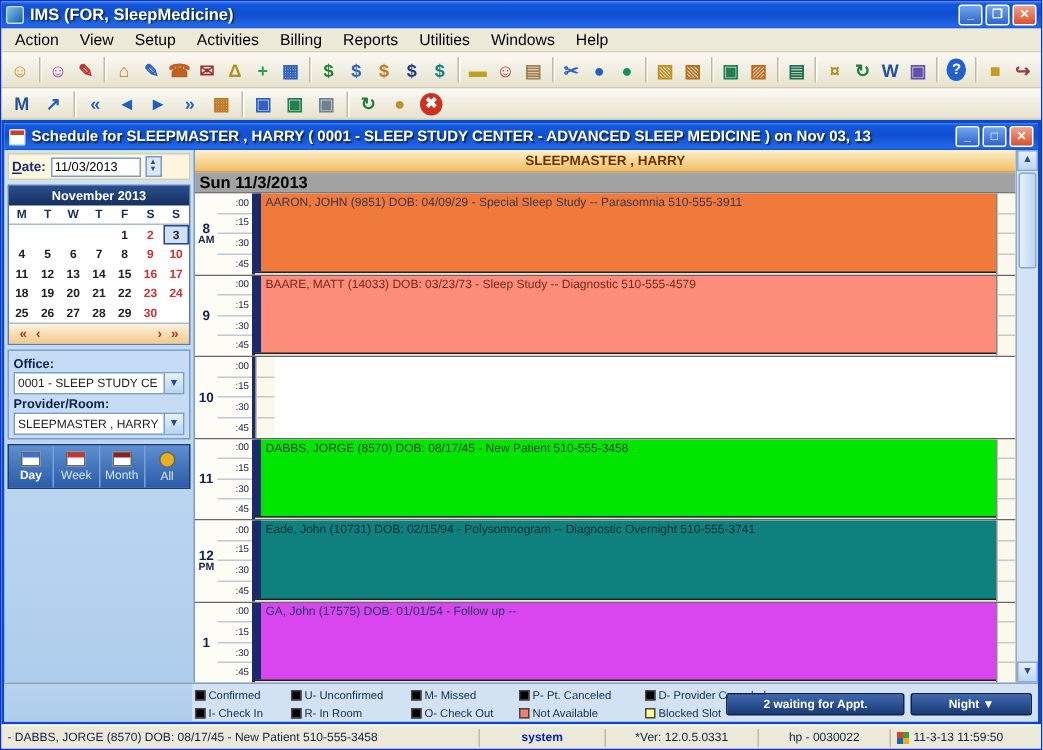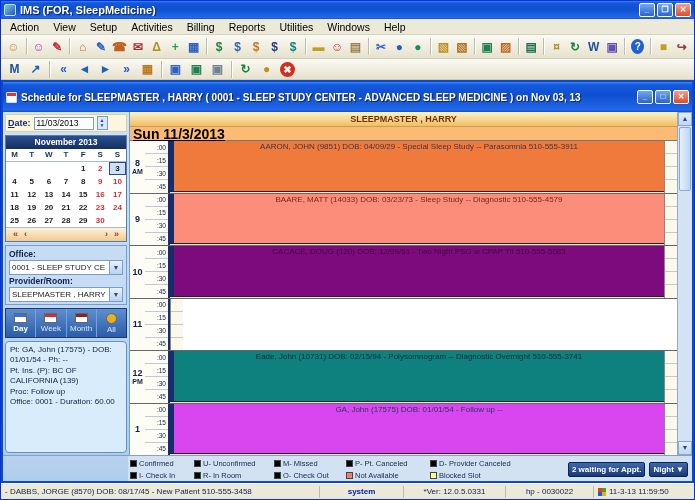--- a/index.html
+++ b/index.html
@@ -18,21 +18,21 @@
   .menu-item{font-size:10.5px;color:#000;padding:0 7px;}
   .toolbar{flex:none;background:linear-gradient(180deg,#FBFAF4,#E6E2CE);display:flex;align-items:center;padding:1px 3px;border-bottom:1px solid #cfcab0;}
   .toolbar.r1{height:24px;}
   .toolbar.r2{height:21px;}
   .tb-icon{width:19px;height:19px;display:flex;align-items:center;justify-content:center;font-size:12px;font-weight:bold;margin:0 1px;border-radius:2px;}
   .tb-icon.round{width:15px;height:15px;border-radius:50%;font-size:10px;margin:2px 3px;}
   .tb-sep{width:1px;height:17px;background:#c0bca4;margin:0 3px;box-shadow:1px 0 0 #fff;}
 
   
   .sched{flex:1;min-height:0;display:flex;flex-direction:column;border:2px solid #0B4AC4;background:#BDD7F0;}
-  .sched-titlebar{height:30px;flex:none;background:linear-gradient(180deg,#3d85f0 0%,#1358dd 10%,#0f4fd0 45%,#2268e8 92%,#1150cf 100%);display:flex;align-items:center;gap:4px;padding:0 3px;justify-content:flex-end;}
+  .sched-titlebar{height:18px;flex:none;background:linear-gradient(180deg,#3d85f0 0%,#1358dd 10%,#0f4fd0 45%,#2268e8 92%,#1150cf 100%);display:flex;align-items:center;gap:4px;padding:0 3px;justify-content:flex-end;}
   .sched-icon{width:11px;height:11px;flex:none;background:#fff;border:1px solid #cde;border-radius:1px;position:relative;}
   .sched-icon::before{content:"";position:absolute;left:0;top:0;right:0;height:3px;background:#d04020;}
   .sched-title{flex:1;color:#fff;font-size:10px;font-weight:bold;white-space:nowrap;overflow:hidden;text-shadow:1px 1px 1px #123;}
   .sched-body{flex:1;min-height:0;display:flex;}
 
   
   .sidebar{width:127px;flex:none;background:linear-gradient(180deg,#CFE3F7,#AECDEC);display:flex;flex-direction:column;gap:3px;padding:2px;border-right:1px solid #7a9cc8;}
   .date-row{height:18px;flex:none;background:#FCF6DF;border:1px solid #d8cfa8;display:flex;align-items:center;gap:3px;padding:0 2px;}
   .date-label{font-size:9px;font-weight:bold;color:#1a2a6a;}
   .date-label::first-letter{text-decoration:underline;}
@@ -62,54 +62,54 @@
   .vtab.sel .vtab-label{color:#fff;font-weight:bold;}
   .tab-ico{width:13px;height:10px;background:#fff;border:1px solid #666;}
   .tab-ico .bar{height:3px;}
   .tab-ico.round{width:11px;height:11px;border-radius:50%;background:#E8B020;}
   .patient-info{flex:1;background:#D9ECFB;border:1px solid #6a90c0;border-radius:4px;padding:3px 4px;font-size:8px;color:#10214a;line-height:1.3;overflow:hidden;}
 
   
   .main{flex:1;min-width:0;display:flex;background:#fff;}
   .main-content{flex:1;min-width:0;display:flex;flex-direction:column;}
   .provider-header{height:15px;flex:none;background:linear-gradient(180deg,#FDF2CE,#F2BE62);text-align:center;font-size:9px;font-weight:bold;color:#703000;line-height:15px;border-bottom:1px solid #c8a050;}
-  .day-header{height:14px;flex:none;background:#fdba74;font-size:14px;font-weight:bold;color:#000;line-height:14px;padding-left:3px;border-bottom:1px solid #777;text-decoration:underline;}
+  .day-header{height:14px;flex:none;background:#a3a3a3;font-size:11px;font-weight:bold;color:#000;line-height:14px;padding-left:3px;border-bottom:1px solid #777;}
   .grid{flex:1;min-height:0;display:flex;flex-direction:column;}
   .hour-row{flex:1;min-height:0;display:flex;border-bottom:1px solid #666;}
   .hour-row:last-child{border-bottom:none;}
   .time-cell{width:40px;flex:none;background:#FDFDF6;display:flex;border-right:2px solid #1a2b6b;}
   .hour-wrap{width:15px;flex:none;display:flex;flex-direction:column;align-items:center;justify-content:center;}
   .hour-num{font-size:9px;font-weight:bold;color:#10214a;}
   .ampm{font-size:7px;font-weight:bold;color:#10214a;}
   .quarters{flex:1;display:flex;flex-direction:column;}
   .quarter{flex:1;display:flex;align-items:center;justify-content:flex-end;padding-right:2px;font-size:6.5px;color:#10214a;border-bottom:1px solid #c0c8d8;}
   .quarter:last-child{border-bottom:none;}
   .appt-cell{flex:1;min-width:0;position:relative;background:#E8E4D8;}
   .appt{position:absolute;left:0;right:0;top:0;bottom:1px;display:flex;border-bottom:1px solid #222;}
   .appt-bar{width:4px;flex:none;background:#1a2b6b;}
-  .appt-text{flex:1;min-width:0;font-size:8px;padding:1px 3px;white-space:nowrap;overflow:hidden;text-align:center;}
+  .appt-text{flex:1;min-width:0;font-size:8px;padding:1px 3px;white-space:nowrap;overflow:hidden;}
   .slot-gutter{width:13px;flex:none;background:#FBF8EC;border-left:1px solid #888;display:flex;flex-direction:column;}
   .q-line{flex:1;border-bottom:1px solid #c8c8c8;}
   .q-line:last-child{border-bottom:none;}
   .v-scrollbar{width:15px;flex:none;background:#D3E3F5;border-left:1px solid #99aabb;display:flex;flex-direction:column;}
   .sb-btn{height:14px;flex:none;background:linear-gradient(180deg,#E6F0FC,#BCD6F2);border:1px solid #88A8D8;color:#2a4a8a;font-size:7px;text-align:center;line-height:12px;}
   .sb-thumb{height:64px;flex:none;margin:1px;background:linear-gradient(90deg,#E6F0FC,#BCD6F2);border:1px solid #88A8D8;border-radius:2px;}
   .sb-track{flex:1;}
 
   
   .legend{height:26px;flex:none;background:#D2E2F2;border-top:1px solid #88A0C0;display:flex;position:relative;}
   .legend-pad{width:125px;flex:none;background:linear-gradient(180deg,#B8D2EE,#AECDEC);}
   .legend-rows{flex:1;padding:1px 2px;}
   .lg-row{display:flex;height:12px;align-items:center;}
   .lg-item{display:flex;align-items:center;gap:2px;overflow:hidden;}
   .lg-item.w1{width:64px;}.lg-item.w2{width:80px;}.lg-item.w3{width:72px;}.lg-item.w4{width:84px;}.lg-item.w5{width:118px;}
   .lg-swatch{width:7px;height:7px;flex:none;border:1px solid #444;}
   .lg-label{font-size:7.5px;color:#102a50;white-space:nowrap;}
   .legend-btns{position:absolute;right:4px;bottom:4px;display:flex;gap:4px;}
-  .legend-btn{height:15px;background:linear-gradient(180deg,#3E68B0,#1A3A74);border:1px solid #0E2448;border-radius:2px;color:#fff;font-size:8px;font-weight:bold;padding:0 3px;line-height:13px;}
+  .legend-btn{height:15px;background:linear-gradient(180deg,#3E68B0,#1A3A74);border:1px solid #0E2448;border-radius:2px;color:#fff;font-size:8px;font-weight:bold;padding:0 24px;line-height:13px;}
 
   
   .statusbar{height:16px;flex:none;background:#ECE9D8;border-top:1px solid #fff;display:flex;align-items:center;font-size:8px;color:#10214a;}
   .sb-panel{border-right:1px solid #c0bca4;padding:0 4px;height:12px;line-height:12px;white-space:nowrap;overflow:hidden;}
   .sb-panel.selection{flex:1;}
   .sb-panel.user{width:84px;text-align:center;color:#0020c0;font-weight:bold;}
   .sb-panel.version{width:102px;text-align:center;}
   .sb-panel.ws{width:88px;text-align:center;}
   .sb-panel.time{width:100px;display:flex;align-items:center;gap:3px;border-right:none;}
   .flag-icon{width:8px;height:8px;flex:none;display:grid;grid-template-columns:4px 4px;grid-template-rows:4px 4px;}
@@ -327,26 +327,20 @@
                 <div class="bar" style="background: rgb(144, 32, 32);"></div>
               </div>
               <span class="vtab-label">Month</span>
             </div>
             <div class="vtab">
               <div class="tab-ico round"></div>
               <span class="vtab-label">All</span>
             </div>
           </div>
 
-        <div class="patient-info" id="patientInfo">
-            <div>Pt: GA, John (17575) - DOB: 01/01/54 - Ph: --</div>
-            <div>Pt. Ins. (P): BC OF CALIFORNIA (139)</div>
-            <div>Proc: Follow up</div>
-            <div>Office: 0001  - Duration: 60.00</div>
-          </div>
       </div>
 
       <div class="main">
         <div class="main-content">
           <div class="provider-header">SLEEPMASTER , HARRY</div>
           <div class="day-header">Sun 11/3/2013</div>
           <div class="grid" id="grid">
               <div class="hour-row">
                 <div class="time-cell">
                   <div class="hour-wrap">
@@ -403,43 +397,43 @@
                   <div class="hour-wrap">
                     <div class="hour-num">10</div>
                   </div>
                   <div class="quarters">
                     <div class="quarter">:00</div>
                     <div class="quarter">:15</div>
                     <div class="quarter">:30</div>
                     <div class="quarter">:45</div>
                   </div>
                 </div>
-                <div class="appt-cell">
-                  <div class="appt" style="background: rgb(125, 11, 125);">
-                    <div class="appt-bar"></div>
-                    <span class="appt-text" style="color: rgb(68, 6, 63);">CACACE, DOUG  (120)  DOB: 12/09/51 -  Two Night PSG w CPAP Tit      510-555-5083</span>
-                  </div>
-                </div>
                 <div class="slot-gutter">
                   <div class="q-line"></div>
                   <div class="q-line"></div>
                   <div class="q-line"></div>
                   <div class="q-line"></div>
                 </div>
               </div>
               <div class="hour-row">
                 <div class="time-cell">
                   <div class="hour-wrap">
                     <div class="hour-num">11</div>
                   </div>
                   <div class="quarters">
                     <div class="quarter">:00</div>
                     <div class="quarter">:15</div>
                     <div class="quarter">:30</div>
                     <div class="quarter">:45</div>
+                  </div>
+                </div>
+                <div class="appt-cell">
+                  <div class="appt" style="background: rgb(0, 230, 0);">
+                    <div class="appt-bar"></div>
+                    <span class="appt-text" style="color: rgb(47, 70, 50);">DABBS, JORGE  (8570)  DOB: 08/17/45 -  New Patient      510-555-3458</span>
                   </div>
                 </div>
                 <div class="slot-gutter">
                   <div class="q-line"></div>
                   <div class="q-line"></div>
                   <div class="q-line"></div>
                   <div class="q-line"></div>
                 </div>
               </div>
               <div class="hour-row">

